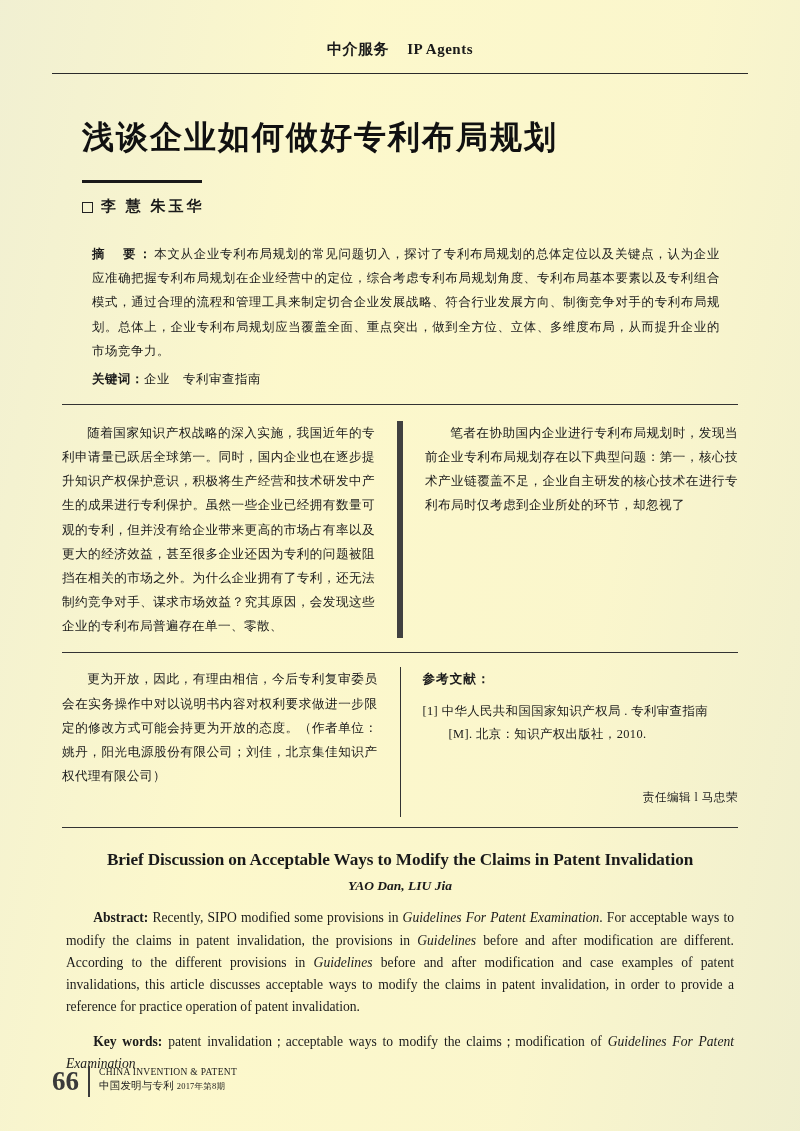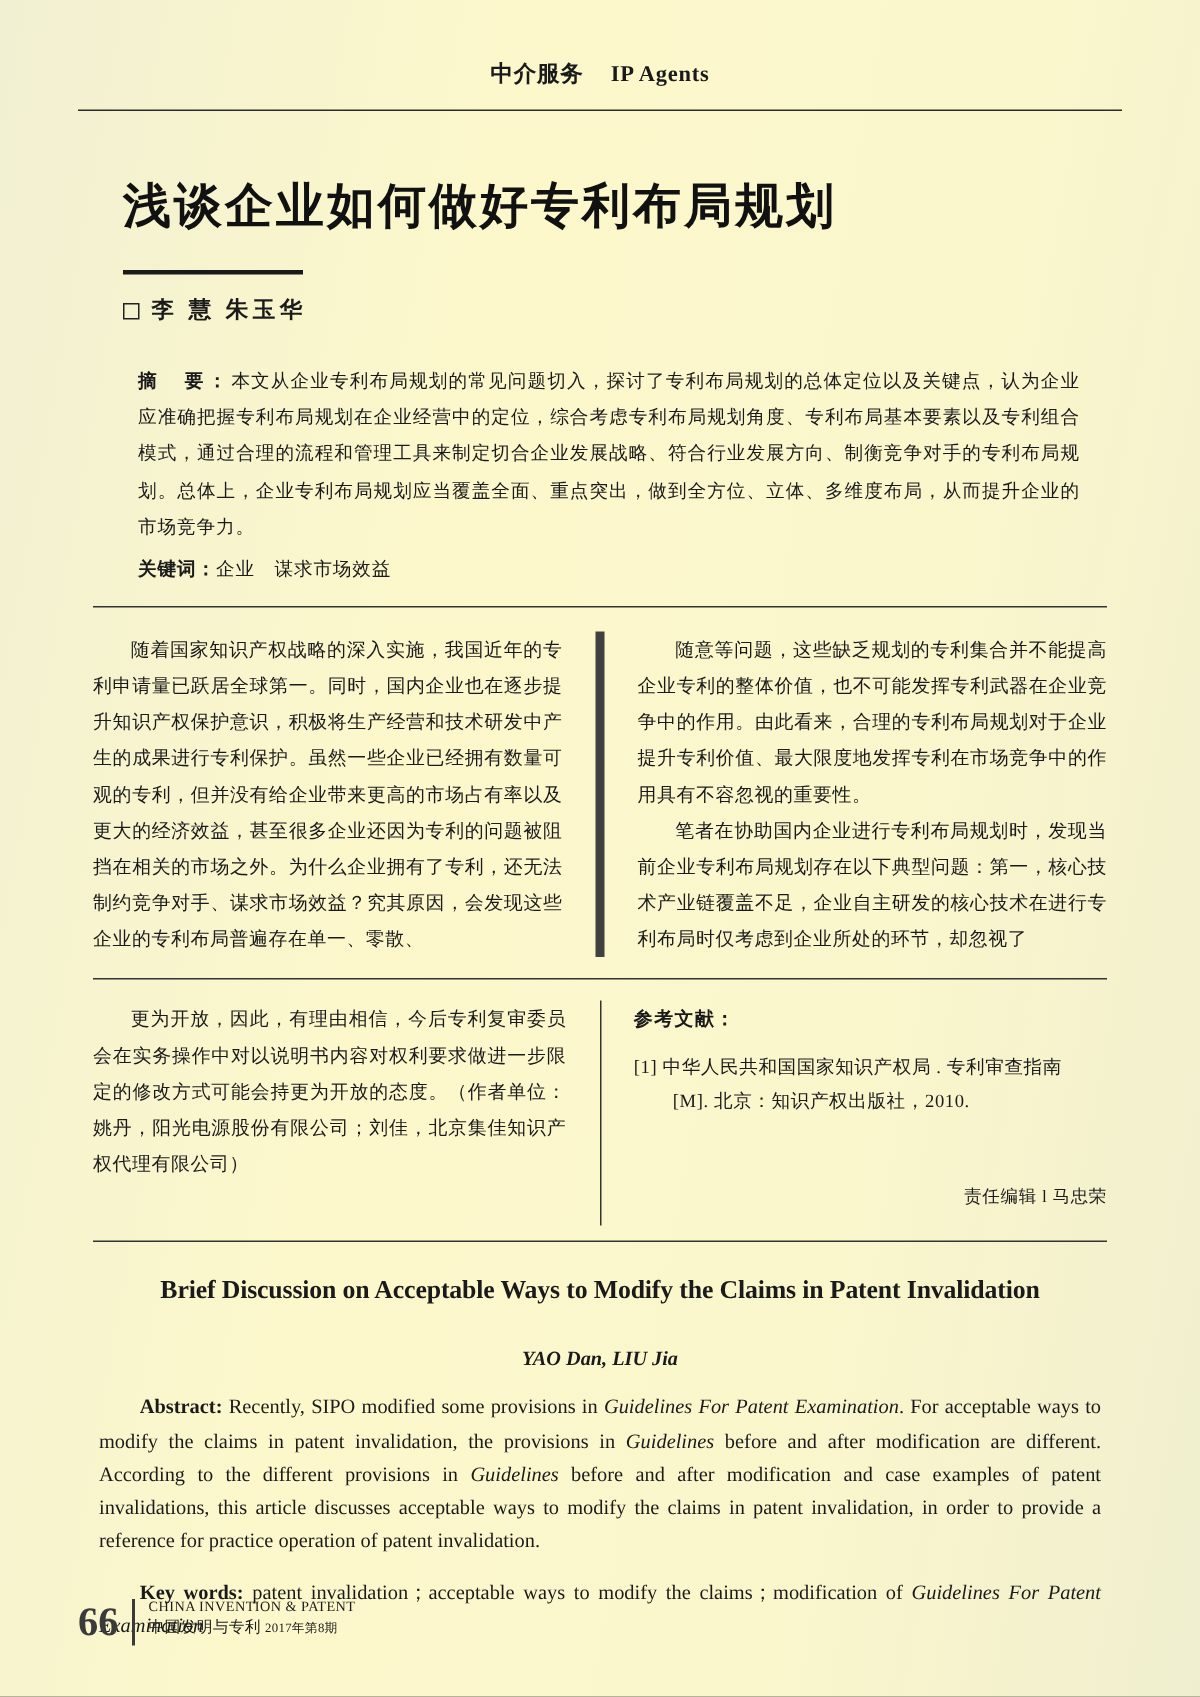--- a/index.html
+++ b/index.html
@@ -164,21 +164,21 @@
     font-size: 17.2px;
     font-weight: bold;
     font-family: "Liberation Serif", serif;
     letter-spacing: -0.1px;
   }
   .en-authors {
     text-align: center;
     font-size: 13.5px;
     font-style: italic;
     font-weight: bold;
-    margin-top: 28px;
+    margin-top: 8px;
   }
   .en-para {
     margin-top: 13px;
     font-size: 13.6px;
     line-height: 1.62;
     text-align: justify;
     text-indent: 2em;
   }
   .en-para i { font-style: italic; }
   .en-para b { font-weight: bold; font-family: Liberation Serif, serif; }
@@ -231,31 +231,30 @@
     <div class="article-title">浅谈企业如何做好专利布局规划</div>
     <div class="title-rule"></div>
     <div class="authors">
       <span class="box"></span><span>李 慧  朱玉华</span>
     </div>
 
     <div class="abstract">
       <b>摘　要：</b><span>本文从企业专利布局规划的常见问题切入，探讨了专利布局规划的总体定位以及关键点，认为企业应准确把握专利布局规划在企业经营中的定位，综合考虑专利布局规划角度、专利布局基本要素以及专利组合模式，通过合理的流程和管理工具来制定切合企业发展战略、符合行业发展方向、制衡竞争对手的专利布局规划。总体上，企业专利布局规划应当覆盖全面、重点突出，做到全方位、立体、多维度布局，从而提升企业的市场竞争力。</span>
     </div>
     <div class="keywords">
-      <b>关键词：</b><span>企业　谋求市场效益</span>
+      <b>关键词：</b><span>企业　专利审查指南</span>
     </div>
 
     <div class="rule-mid"></div>
 
     <div class="cols">
       <div class="col left">
         <p>随着国家知识产权战略的深入实施，我国近年的专利申请量已跃居全球第一。同时，国内企业也在逐步提升知识产权保护意识，积极将生产经营和技术研发中产生的成果进行专利保护。虽然一些企业已经拥有数量可观的专利，但并没有给企业带来更高的市场占有率以及更大的经济效益，甚至很多企业还因为专利的问题被阻挡在相关的市场之外。为什么企业拥有了专利，还无法制约竞争对手、谋求市场效益？究其原因，会发现这些企业的专利布局普遍存在单一、零散、</p>
       </div>
       <div class="col right">
-        <p>随意等问题，这些缺乏规划的专利集合并不能提高企业专利的整体价值，也不可能发挥专利武器在企业竞争中的作用。由此看来，合理的专利布局规划对于企业提升专利价值、最大限度地发挥专利在市场竞争中的作用具有不容忽视的重要性。</p>
         <p>笔者在协助国内企业进行专利布局规划时，发现当前企业专利布局规划存在以下典型问题：第一，核心技术产业链覆盖不足，企业自主研发的核心技术在进行专利布局时仅考虑到企业所处的环节，却忽视了</p>
       </div>
     </div>
 
     <div class="rule-mid2"></div>
 
     <div class="cols2">
       <div class="col left">
         <p>更为开放，因此，有理由相信，今后专利复审委员会在实务操作中对以说明书内容对权利要求做进一步限定的修改方式可能会持更为开放的态度。（作者单位：姚丹，阳光电源股份有限公司；刘佳，北京集佳知识产权代理有限公司）</p>
       </div>

